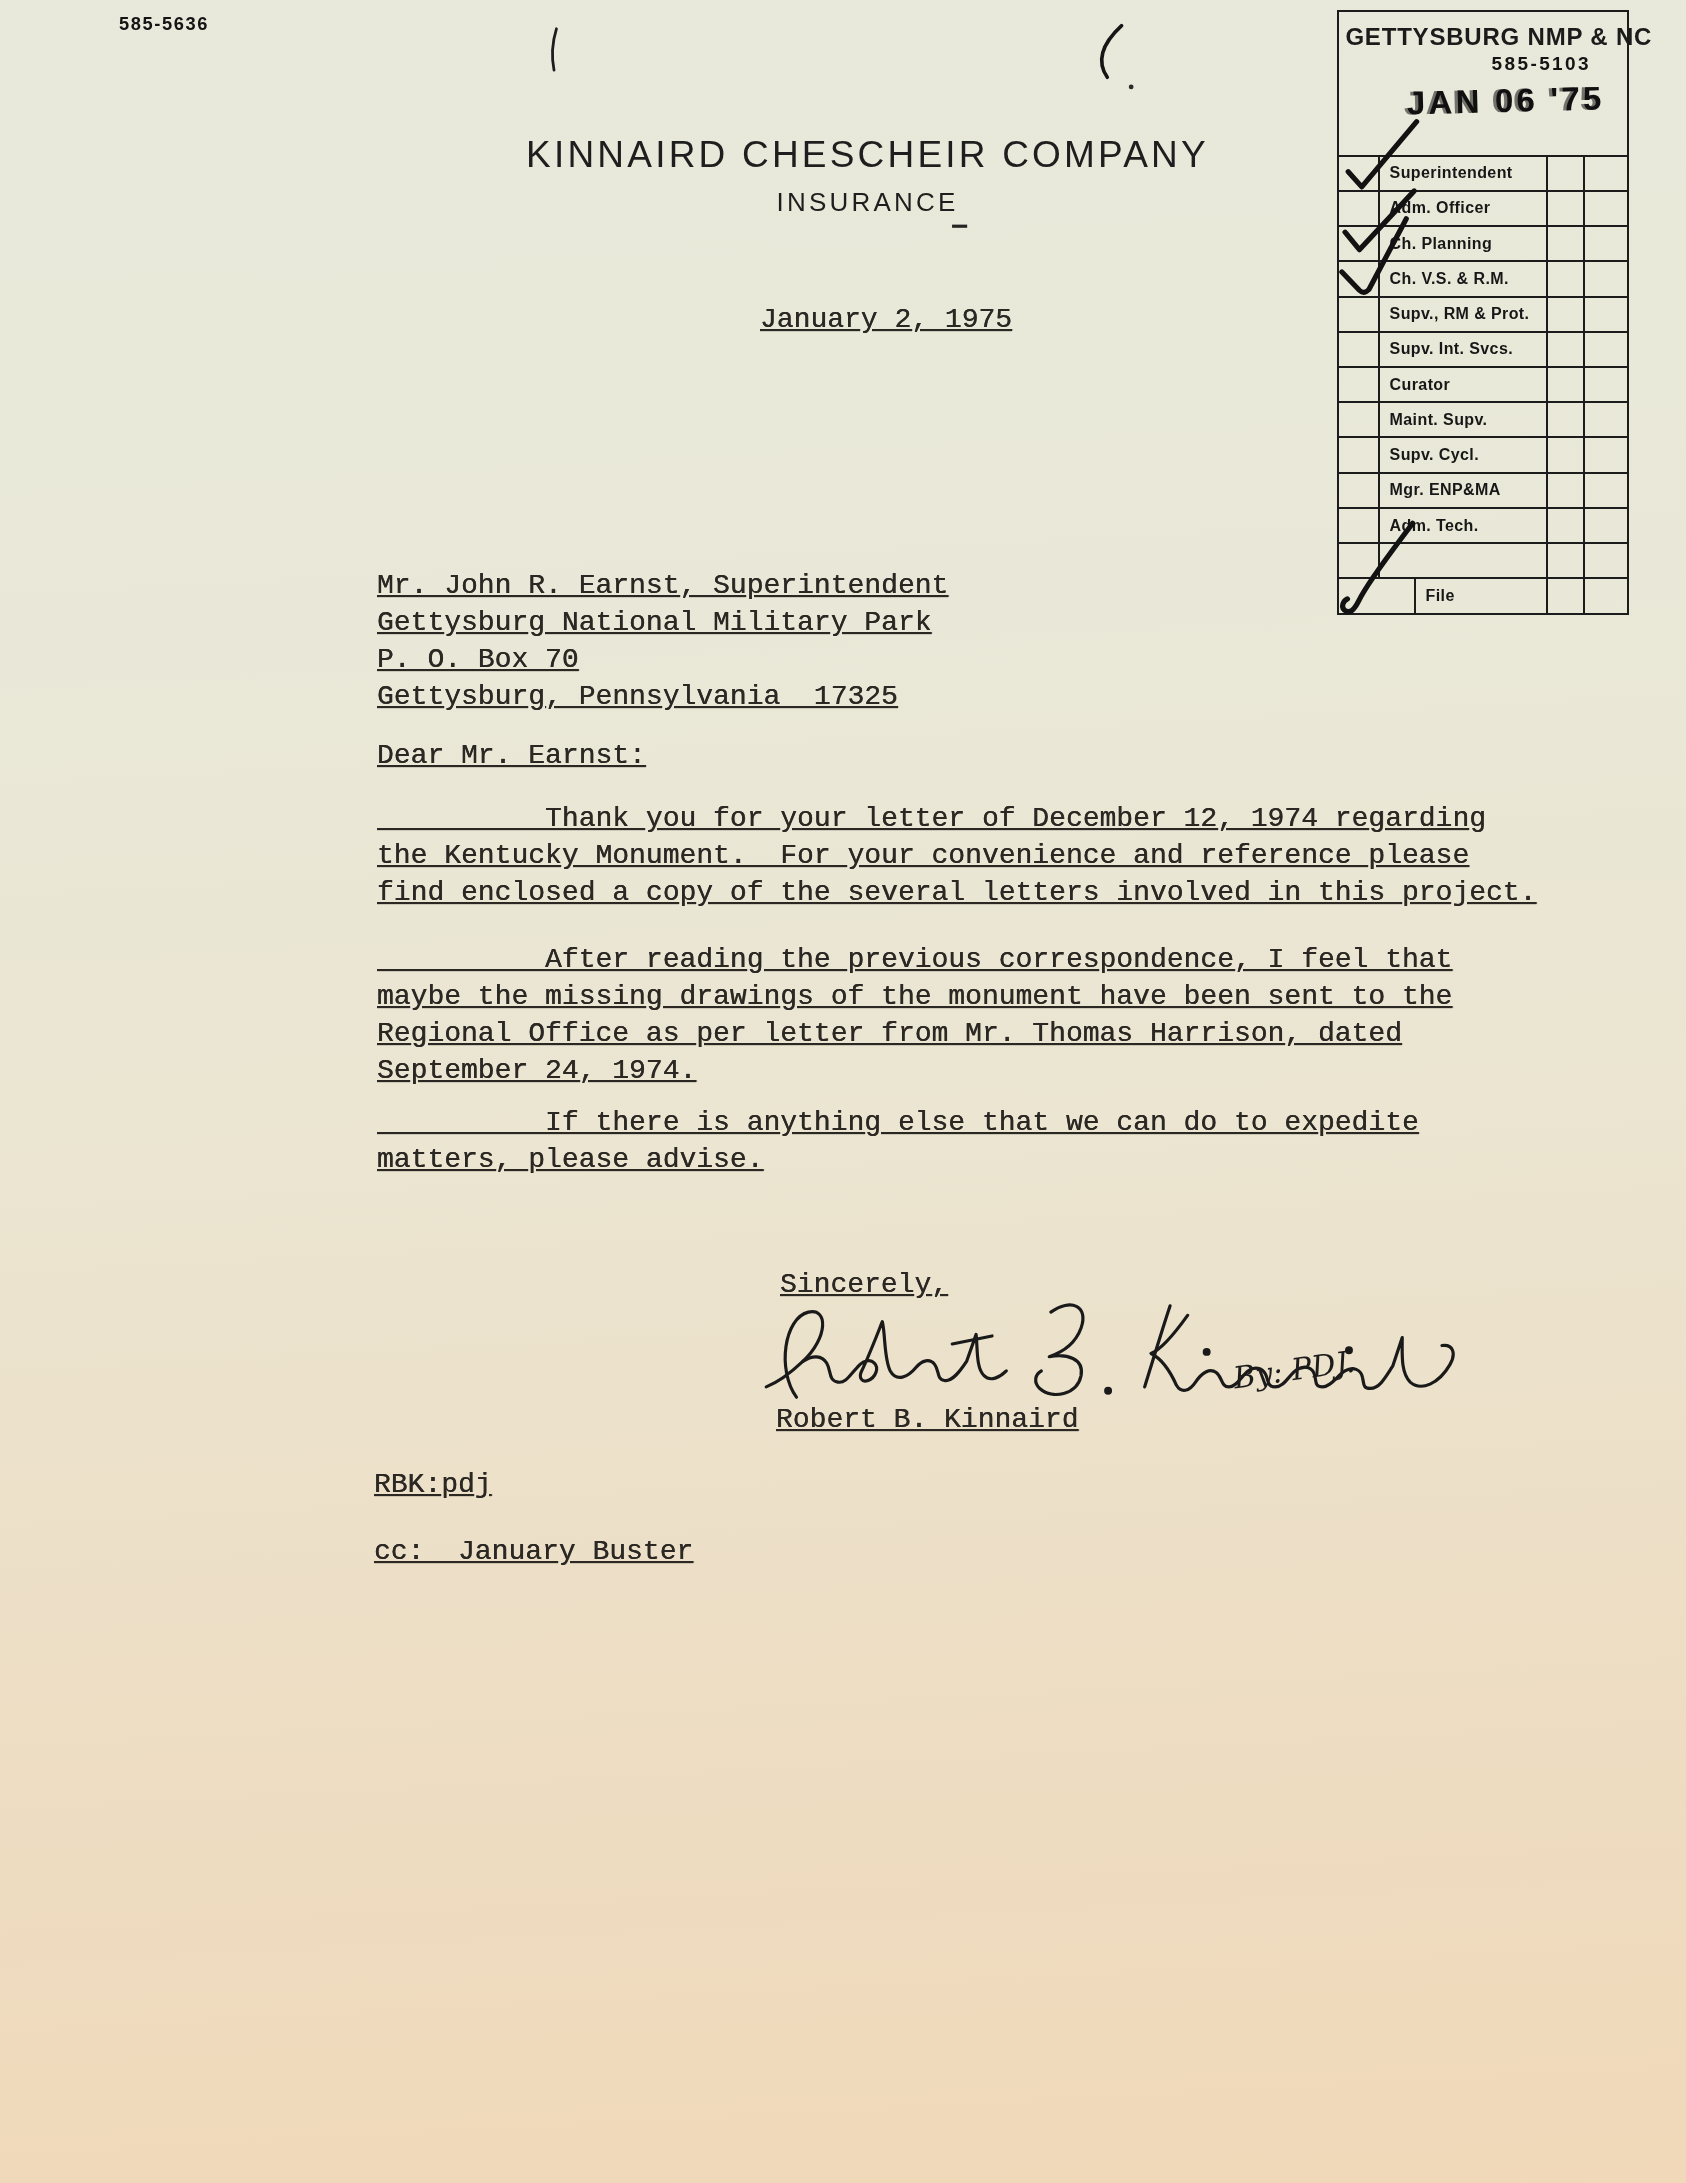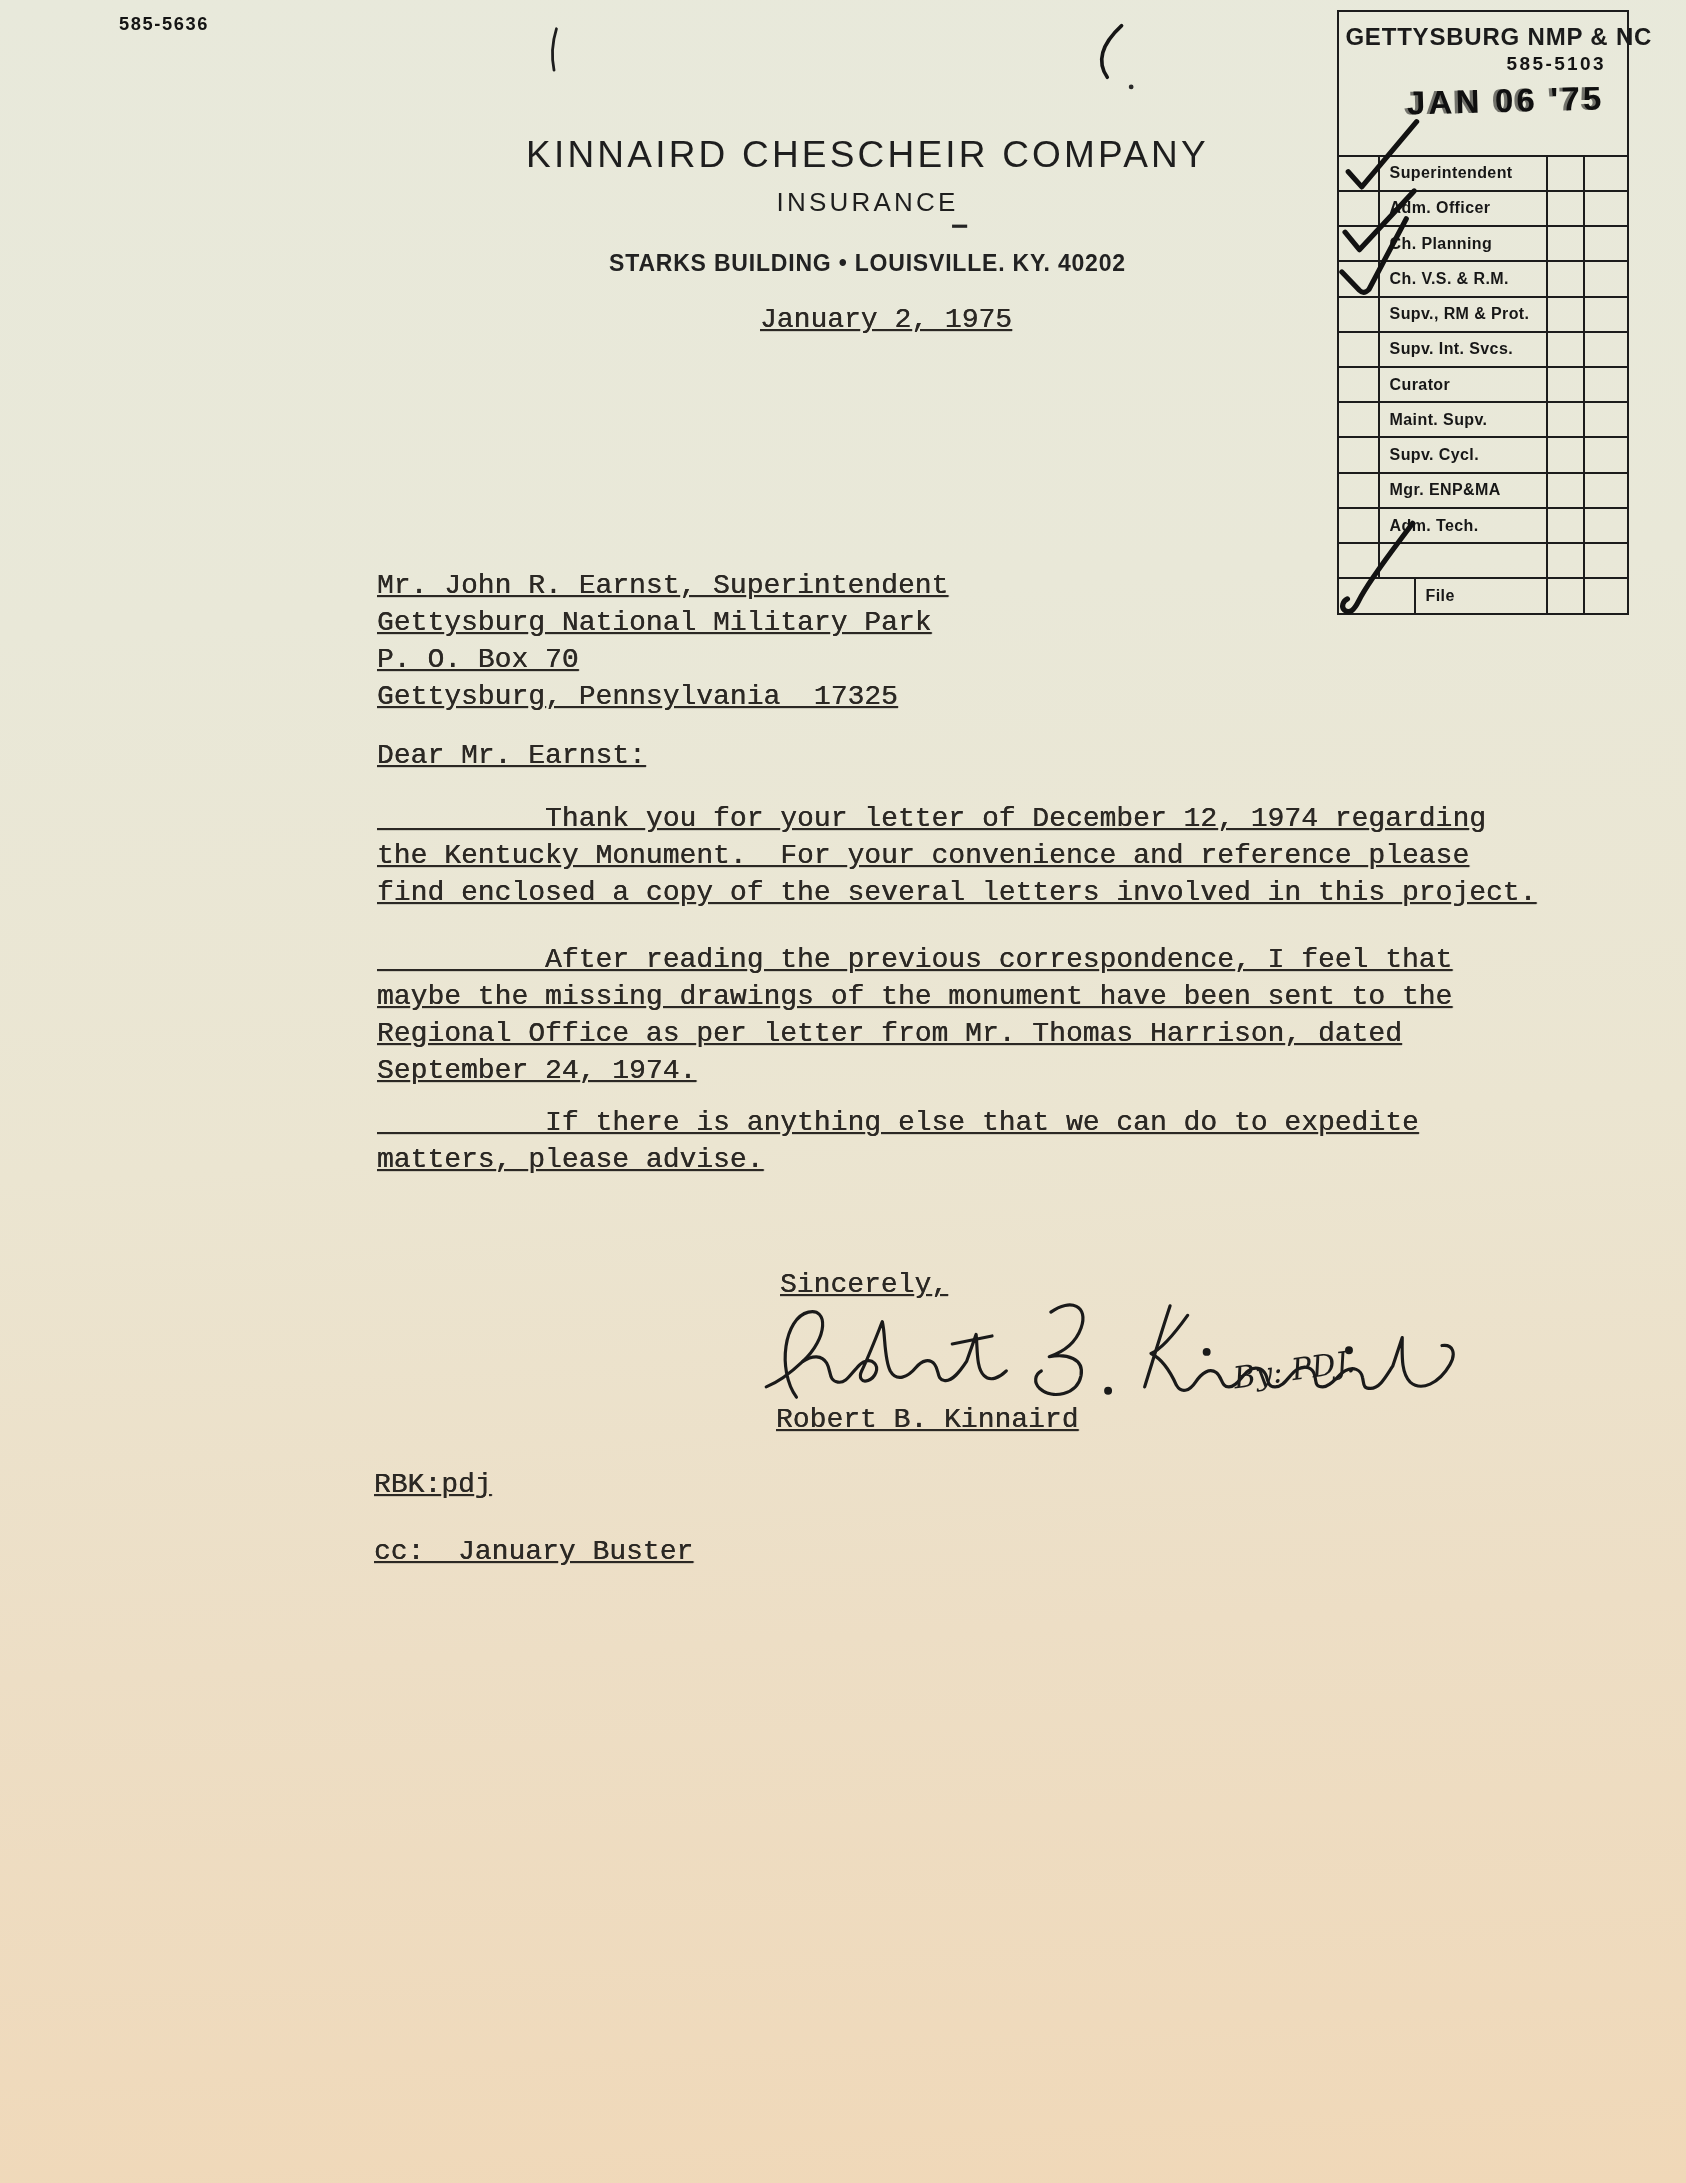--- a/index.html
+++ b/index.html
@@ -48,21 +48,21 @@
     transform:rotate(-8deg);
   }
   
   .routing-slip{
     left:1337px;top:9.6px;width:292px;height:605px;
     border:2.4px solid #1c1c1c;
     color:#151515;box-sizing:border-box;
   }
   .slip-header{position:relative;height:134px;}
   .slip-office{position:absolute;left:6.4px;top:11px;font-size:24px;letter-spacing:0.8px;font-weight:600;white-space:nowrap;color:#1b1b1b;}
-  .slip-phone{position:absolute;right:21px;top:41px;font-size:19px;font-weight:bold;letter-spacing:2.4px;color:#141414;}
+  .slip-phone{position:absolute;right:36px;top:41px;font-size:19px;font-weight:bold;letter-spacing:2.4px;color:#141414;}
   .slip-datestamp{
     position:absolute;left:68px;top:70px;
     font-size:33px;font-weight:bold;letter-spacing:3.2px;color:#101010;
     transform:rotate(-1.5deg);
     text-shadow:-3.2px 0 0 rgba(16,16,16,.55);
     white-space:nowrap;
   }
   .slip-table{position:absolute;left:0;top:143px;width:100%;bottom:0;display:flex;flex-direction:column;border-top:2.4px solid #1c1c1c;}
   .slip-row{flex:1;display:flex;border-bottom:2.4px solid #1c1c1c;}
   .slip-row:last-child{border-bottom:none;padding-left:36px;}
@@ -90,21 +90,20 @@
     <path d="M 1409 32 C 1383 56 1378 78 1391 97" stroke="#161616" stroke-width="4.5" fill="none" stroke-linecap="round"></path>
     <circle cx="1421" cy="109" r="3" fill="#2a2a2a"></circle>
     <path d="M 1196 284 L 1215 284" stroke="#242424" stroke-width="4" fill="none"></path>
   </svg>
 
   <div class="abs form-number">585-5636</div>
 
   <header class="abs letterhead">
     <div class="lh-company">KINNAIRD CHESCHEIR COMPANY</div>
     <div class="lh-division">INSURANCE</div>
-    <div class="lh-address">STARKS BUILDING   •   LOUISVILLE. KY. 40202</div>
   </header>
 
   <div class="abs mono date-line">January 2, 1975</div>
   <pre class="abs mono recipient">Mr. John R. Earnst, Superintendent
 Gettysburg National Military Park
 P. O. Box 70
 Gettysburg, Pennsylvania  17325</pre>
   <div class="abs mono salutation">Dear Mr. Earnst:</div>
   <pre class="abs mono para1">          Thank you for your letter of December 12, 1974 regarding
 the Kentucky Monument.  For your convenience and reference please

